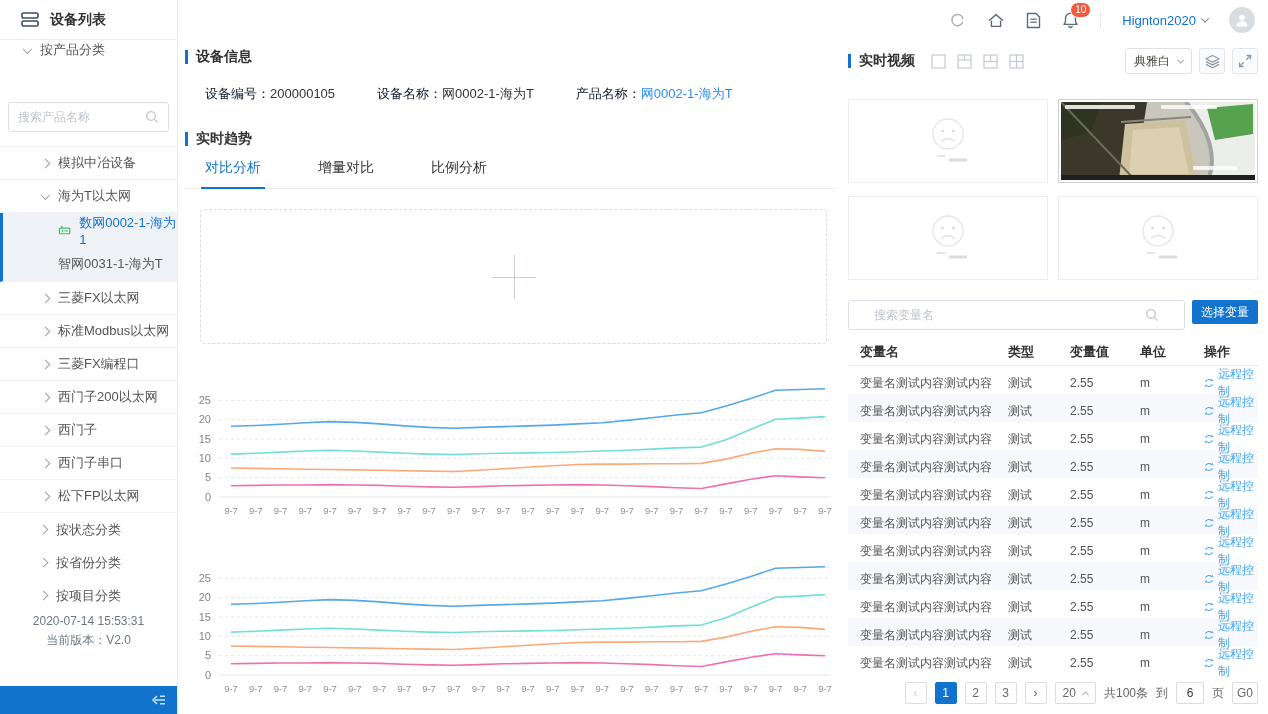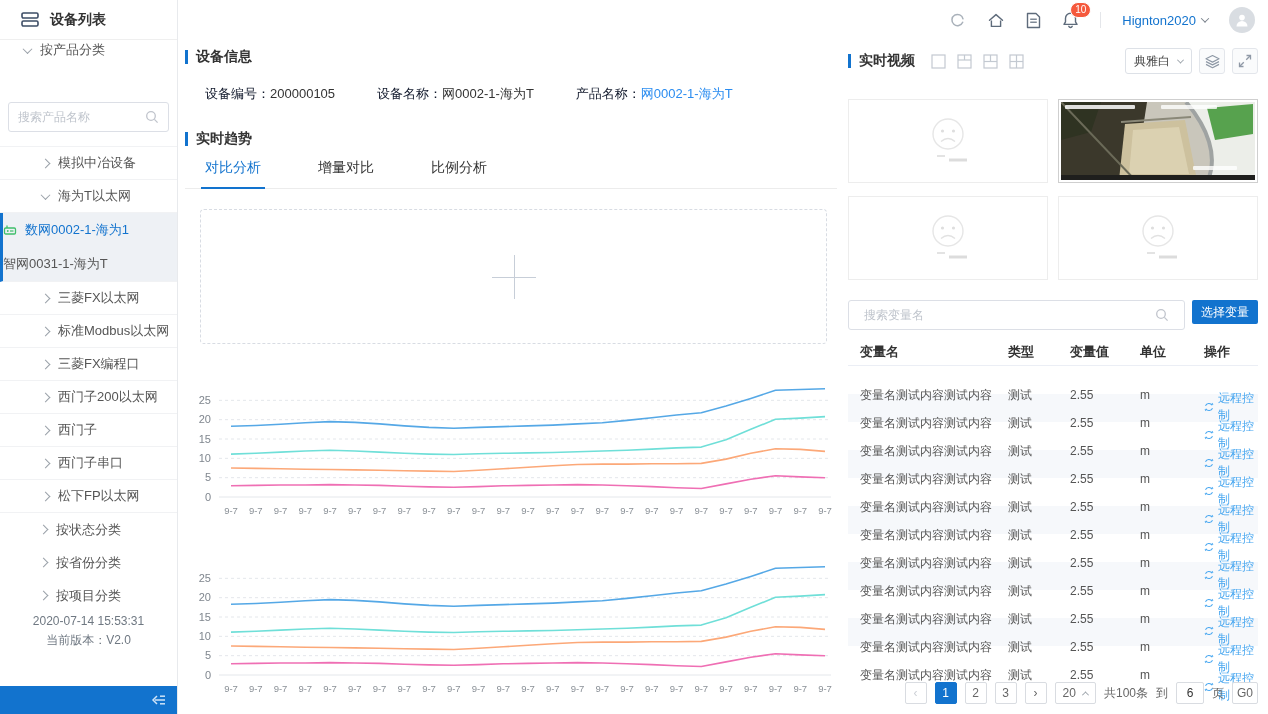--- a/index.html
+++ b/index.html
@@ -13,21 +13,21 @@
   .sb-group { height:38px; display:flex; align-items:center; gap:9px; padding-left:24px; font-size:13px; color:#555; cursor:pointer; }
   .sb-search-wrap { padding:2px 8px 14px 8px; border-bottom:1px solid #f1f2f4; }
   .sb-search { height:30px; border:1px solid #dcdfe6; border-radius:3px; display:flex; align-items:center; padding:0 9px;margin-top:40px; }
   .sb-search input { flex:1; border:none; outline:none; font-size:12px; color:#333; min-width:0; }
   .sb-search input::placeholder { color:#bfc4cc; }
   .chev { width:7px; height:7px; border-right:1.4px solid #9aa1a9; border-bottom:1.4px solid #9aa1a9; display:inline-block; flex:0 0 auto; }
   .chev.right { transform:rotate(-45deg); }
   .chev.down  { transform:rotate(45deg) translate(-1px,-1px); }
   .tree-item { height:33px; display:flex; align-items:center; gap:9px; padding-left:42px; font-size:13px; color:#555; border-bottom:1px solid #f1f2f4; cursor:pointer; }
   .tree-children { background:#eef1f5; border-left:3px solid #1273ce; border-bottom:1px solid #f1f2f4; }
-  .tree-child { height:34px; display:flex; align-items:center; gap:8px; font-size:13px; color:#555; cursor:pointer; }
+  .tree-child { height:34px; display:flex; align-items:center; gap:8px; padding-left:55px; font-size:13px; color:#555; cursor:pointer; }
   .tree-child.active { color:#1273ce; }
   .cat-item { height:33px; display:flex; align-items:center; gap:9px; padding-left:40px; font-size:13px; color:#555; cursor:pointer; }
   .sb-meta { margin-top:auto; text-align:center; font-size:12px; color:#6f7882; line-height:19px; padding-bottom:36px; }
   .sb-bluebar { height:28px; flex:0 0 28px; background:#1273ce; display:flex; align-items:center; justify-content:flex-end; padding-right:9px; }
 
   
   .topbar { position:absolute; left:178px; top:0; right:0; height:40px; display:flex; align-items:center; justify-content:flex-end; gap:21px; padding-right:13px; }
   .tb-icon { position:relative; display:flex; align-items:center; cursor:pointer; }
   .tb-badge { position:absolute; top:-9px; left:8px; background:#f5593d; color:#fff; font-size:10px; line-height:14px; padding:0 4px; border-radius:8px; border:1px solid #fff; }
   .tb-divider { width:1px; height:16px; background:#e4e6ea; }
@@ -66,30 +66,30 @@
   .layout-icons svg { cursor:pointer; }
   .vh-right { margin-left:auto; display:flex; gap:7px; align-items:center; }
   .theme-select { height:26px; border:1px solid #dde1e7; border-radius:3px; display:flex; align-items:center; gap:8px; padding:0 8px; font-size:12px; color:#444; cursor:pointer; }
   .theme-select .chev { width:5px; height:5px; border-color:#9aa1a9; }
   .icon-btn { width:26px; height:26px; border:1px solid #e3e6eb; border-radius:3px; background:#fafbfc; display:flex; align-items:center; justify-content:center; cursor:pointer; }
   .video-grid { margin-top:25px; display:grid; grid-template-columns:200px 200px; gap:13px 10px; }
   .video-cell { height:84px; border:1px solid #ededed; background:#fff; display:flex; align-items:center; justify-content:center; overflow:hidden; cursor:pointer; }
   .video-cell.live { border-color:#cfcfcf; padding:2px; }
   .video-cell.live svg { display:block; }
   .var-search-row { margin-top:20px; display:flex; gap:7px; }
-  .var-search { flex:1; height:30px; border:1px solid #dcdfe6; border-radius:3px; display:flex; align-items:center; padding:0 15px; }
+  .var-search { flex:1; height:30px; border:1px solid #dcdfe6; border-radius:3px; display:flex; align-items:center; padding:0 25px; }
   .var-search input { flex:1; border:none; outline:none; font-size:12px; min-width:0; }
   .var-search input::placeholder { color:#bfc4cc; }
   .select-var-btn { width:66px; height:24px; background:#1273ce; color:#fff; font-size:12px; border:none; border-radius:2px; cursor:pointer; font-family:inherit; }
   .var-table { margin-top:9px; }
   .vt-head, .vt-row { display:grid; grid-template-columns:148px 62px 70px 64px 1fr; align-items:center; padding-left:12px; }
   .vt-head { height:27px; font-size:13px; font-weight:bold; color:#333; border-bottom:1px solid #ebeef5; }
   .vt-row { height:28px; font-size:12px; color:#555; }
   .vt-row:nth-child(even) { background:#f6f8fb; }
-  .vt-action { color:#46a6f0; display:flex; align-items:center; gap:4px; cursor:pointer;margin-top:24px; }
+  .vt-action { color:#46a6f0; display:flex; align-items:center; gap:4px; cursor:pointer; }
   .pager { margin-top:8px; display:flex; align-items:center; justify-content:flex-end; gap:8px; font-size:12px; color:#666; }
   .pg-btn { min-width:22px; height:22px; border:1px solid #d9dce1; border-radius:2px; background:#fff; display:flex; align-items:center; justify-content:center; font-size:12px; color:#666; cursor:pointer; padding:0 4px; }
   .pg-btn.active { background:#1273ce; border-color:#1273ce; color:#fff; }
   .pg-btn.disabled { color:#ccd0d6; cursor:default; }
   .pg-size { height:22px; border:1px solid #d9dce1; border-radius:2px; display:flex; align-items:center; gap:7px; padding:0 7px; cursor:pointer; }
   .caret-up { width:5px; height:5px; border-left:1.3px solid #9aa1a9; border-top:1.3px solid #9aa1a9; transform:rotate(45deg) translate(1px,1px); }
   .pg-jump { width:28px; height:22px; border:1px solid #d9dce1; border-radius:2px; text-align:center; font-size:12px; color:#333; outline:none; }
   .pg-text { color:#666; }
 </style>
 </head>

